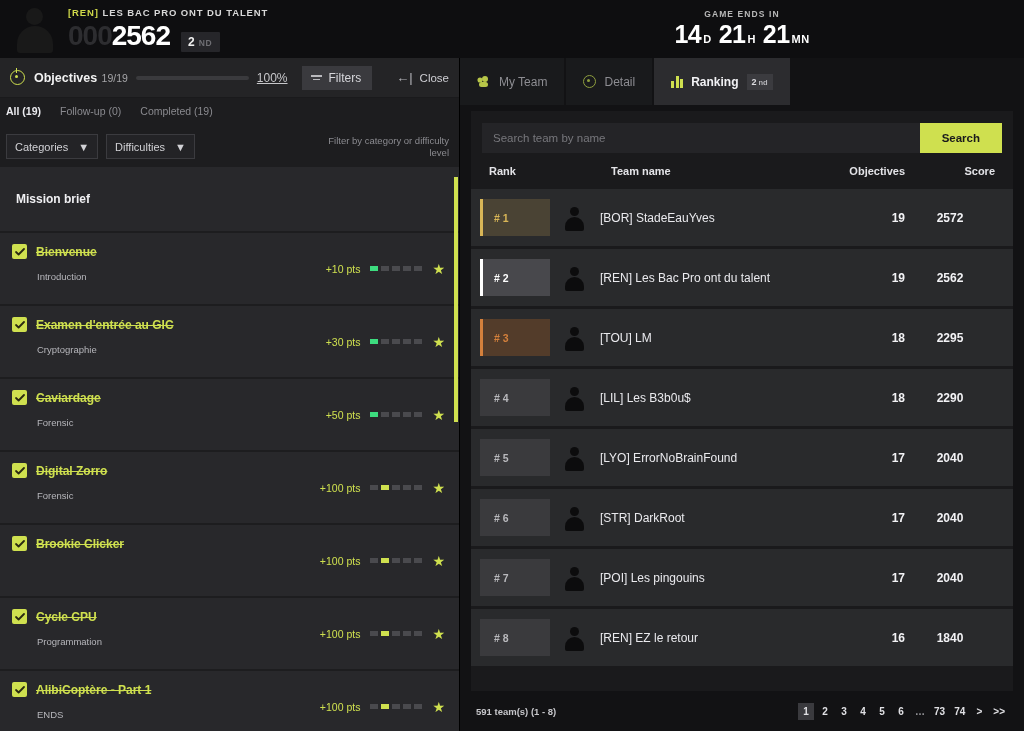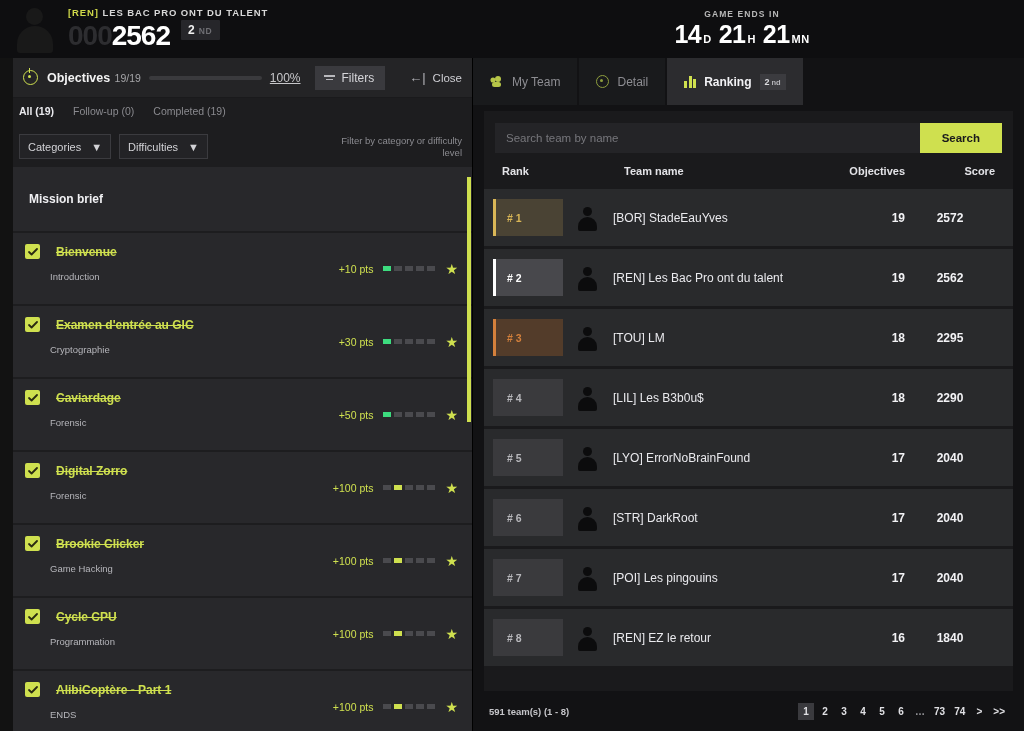--- a/index.html
+++ b/index.html
@@ -28,41 +28,41 @@
   .avatar-big .body {
     position: absolute; width: 36px; height: 27px; left: 9px; top: 26px;
     background: #191919; border-radius: 18px 18px 3px 3px;
   }
   .team-block { margin-left: 8px; }
   .team-name {
     font-size: 9.5px; font-weight: bold; letter-spacing: 0.9px;
     color: #d8d8d8; text-transform: uppercase; margin-bottom: 2px;
   }
   .team-name .tag { color: #cfd84a; }
-  .score-row { display: flex; align-items: flex-start; }
+  .score-row { display: flex; align-items: flex-end; }
   .score-zeros { font-size: 28px; font-weight: bold; color: #2d2d30; letter-spacing: -1px; }
   .score-val { font-size: 28px; font-weight: bold; color: #ffffff; letter-spacing: -1px; }
   .rank-badge {
     margin-left: 11px; background: #26262a; padding: 3px 8px 3px 7px;
     display: flex; align-items: baseline; gap: 4px; border-radius: 1px;
   }
   .rank-badge .num { font-size: 12px; font-weight: bold; color: #f0f0f0; }
   .rank-badge .suf { font-size: 8.5px; font-weight: bold; color: #6f6f74; letter-spacing: 0.6px; }
 
   .topbar-right { flex: 1; display: flex; flex-direction: column; align-items: center; justify-content: center; }
   .ends-label {
     font-size: 8.5px; font-weight: bold; letter-spacing: 1.1px;
     color: #b8b8b8; text-transform: uppercase; margin-bottom: 1px;
   }
   .countdown { display: flex; align-items: baseline; color: #fff; }
   .cd-num { font-size: 25px; font-weight: bold; letter-spacing: -0.5px; }
   .cd-unit { font-size: 11px; font-weight: bold; margin: 0 7px 0 2px; letter-spacing: 0.4px; }
   .cd-unit.last { margin-right: 0; }
 
-  .body-area { flex: 1; display: flex; min-height: 0; padding-left: 13px; }
+  .body-area { flex: 1; display: flex; min-height: 0; }
 
   
   .left-panel {
     width: 460px; background: #1d1d1f; display: flex; flex-direction: column;
     flex: none; min-height: 0; border-right: 1px solid #000;
   }
   .obj-header {
     height: 40px; background: #242426; display: flex; align-items: center;
     padding: 0 10px; flex: none; border-bottom: 1px solid #1a1a1c;
   }
@@ -132,21 +132,21 @@
     background: #28282b; height: 71px; position: relative; padding: 11px 14px 0 12px;
   }
   .m-topline { display: flex; align-items: center; }
   .checkbox {
     width: 15px; height: 15px; background: #cfe04f; border-radius: 2px;
     display: flex; align-items: center; justify-content: center; flex: none;
     cursor: pointer;
   }
   .checkbox svg { display: block; }
   .m-title {
-    margin-left: 16px; font-size: 12px; font-weight: bold; color: #cfe04f;
+    margin-left: 9px; font-size: 12px; font-weight: bold; color: #cfe04f;
     text-decoration: line-through; text-decoration-thickness: 1px;
   }
   .m-cat { margin-left: 25px; margin-top: 12px; font-size: 9.5px; color: #b6b6bb; }
   .m-right {
     position: absolute; right: 14px; top: 50%; transform: translateY(-50%);
     display: flex; align-items: center; gap: 10px;
   }
   .m-pts { font-size: 10.5px; color: #cfe04f; }
   .diff-bars { display: flex; gap: 3px; }
   .diff-bars i { width: 8px; height: 5px; background: #4a4a4e; display: block; }
@@ -435,21 +435,20 @@
             </div>
             <div class="mission">
               <div class="m-topline">
                 <span class="checkbox">
                   <svg width="10" height="8" viewBox="0 0 10 8">
                     <path d="M1 4 L3.6 6.5 L9 1" stroke="#2a2a12" stroke-width="1.8" fill="none" stroke-linecap="round" stroke-linejoin="round"></path>
                   </svg>
                 </span>
                 <span class="m-title">Brookie Clicker</span>
               </div>
-              <div class="m-cat">Game Hacking</div>
               <div class="m-right">
                 <span class="m-pts">+100 pts</span>
                 <span class="diff-bars">
                   <i class=""></i>
                   <i class="on-lime"></i>
                   <i class=""></i>
                   <i class=""></i>
                   <i class=""></i>
                 </span>
                 <span class="star">★</span>

